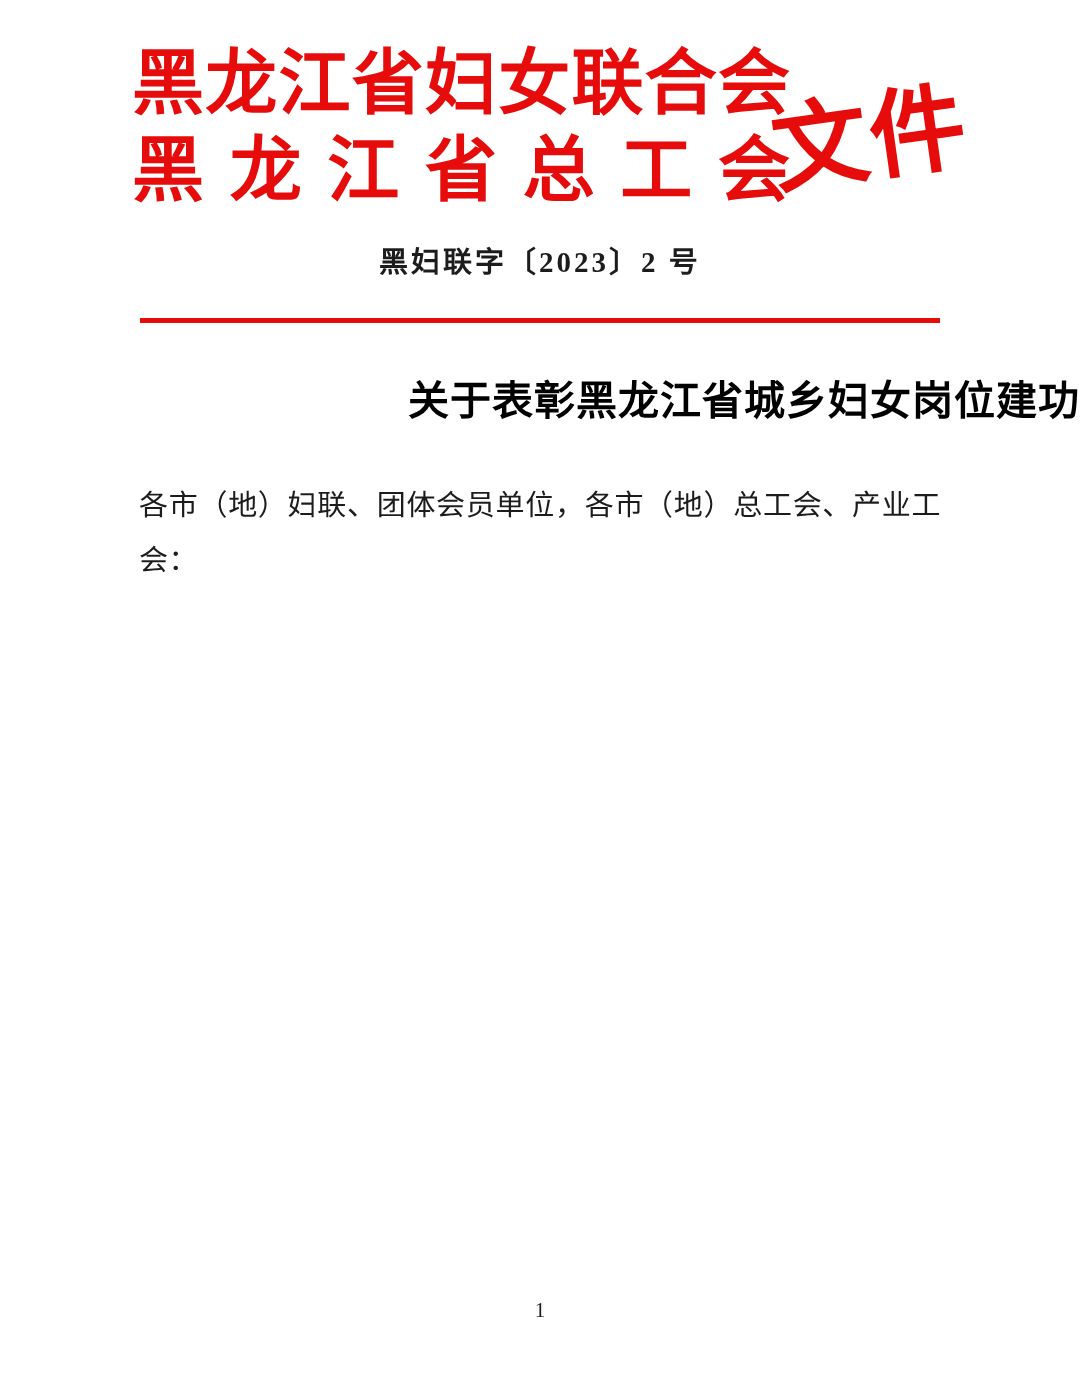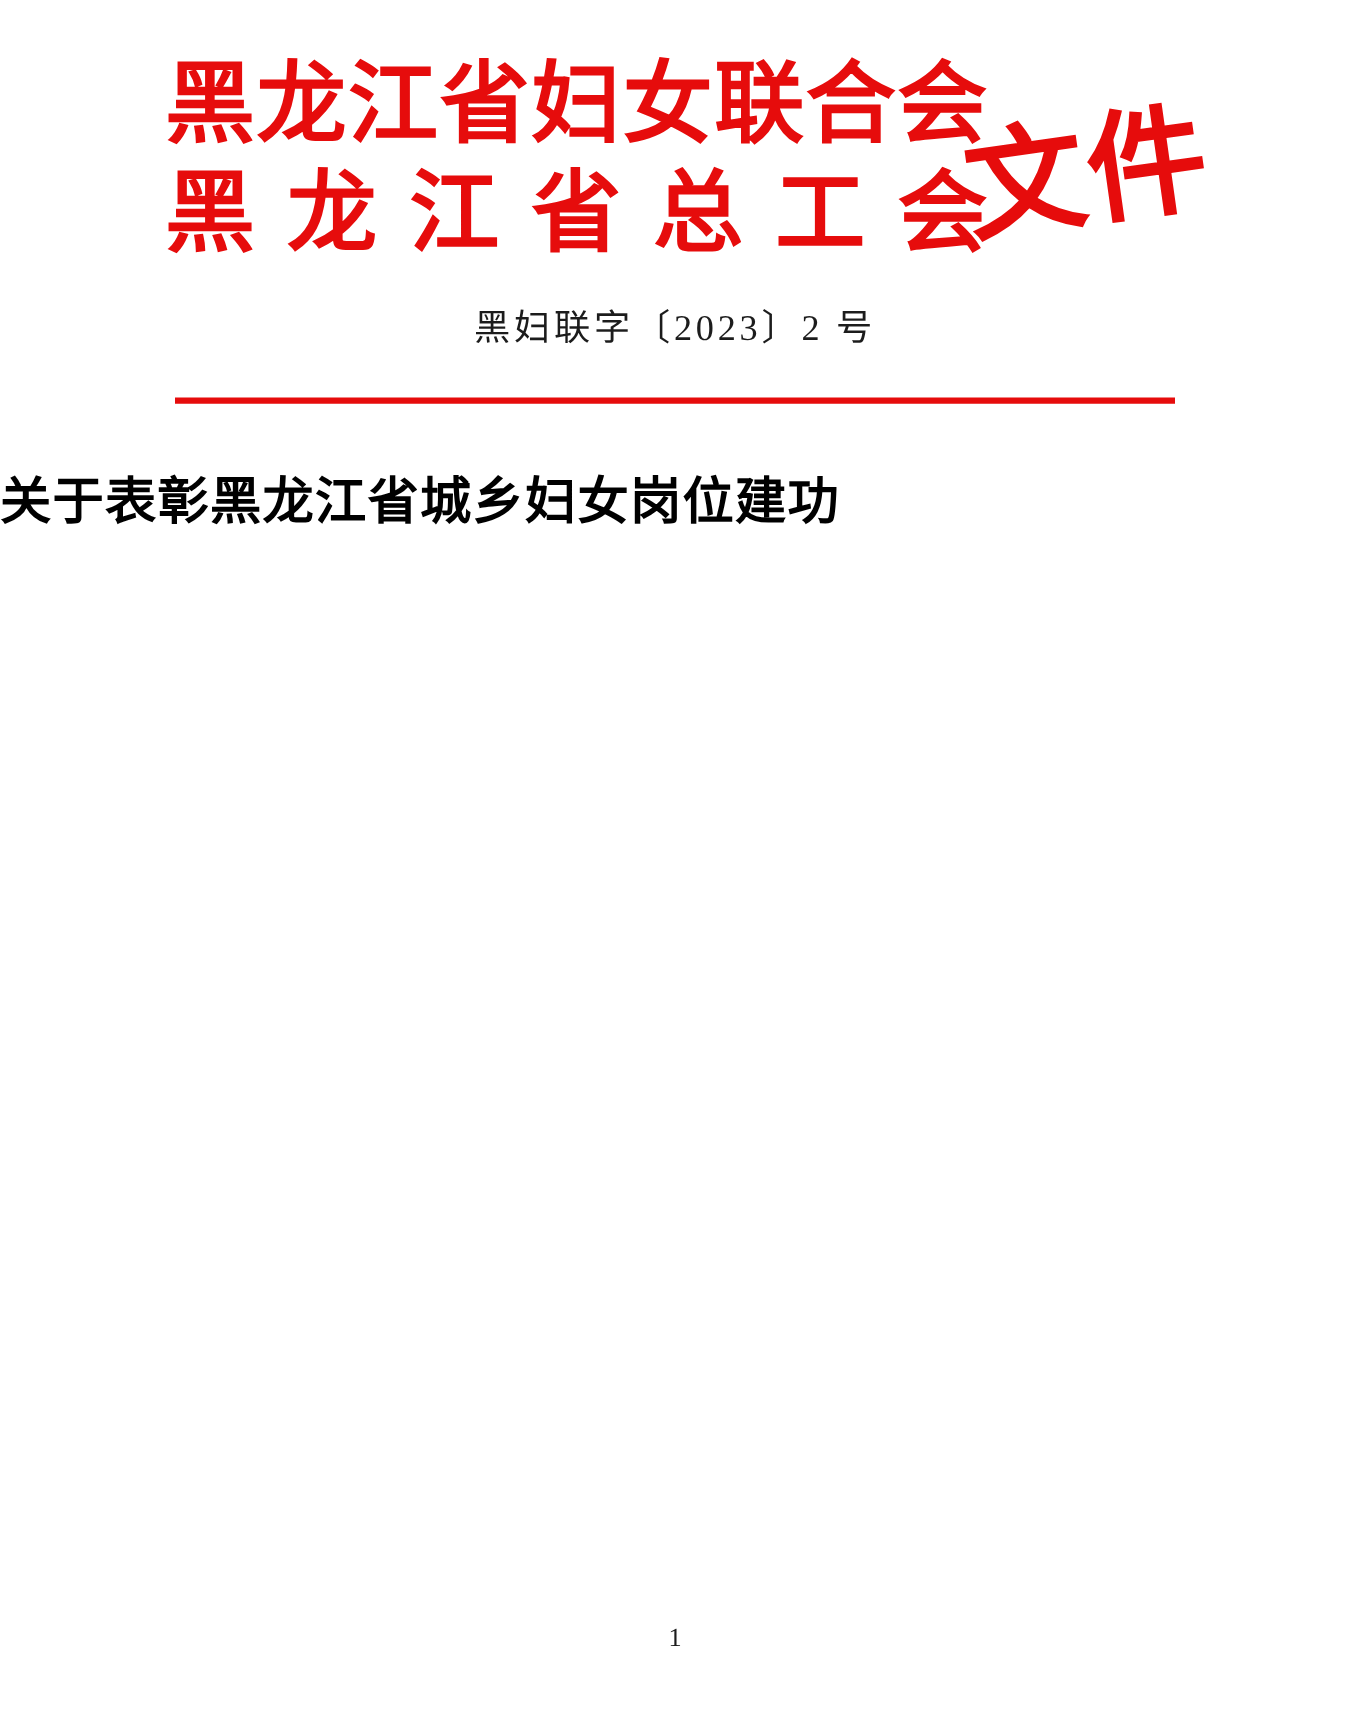--- a/index.html
+++ b/index.html
@@ -51,34 +51,35 @@
     letter-spacing: 2px;
   }
 
   
   .doc-number {
     margin-top: 8px;
     text-align: center;
     font-size: 29px;
     color: var(--ink);
     letter-spacing: 3px;
+    font-weight: bold;
   }
 
   
   .red-rule {
     margin: 38px auto 0 auto;
     width: 800px;
     height: 5px;
     background: var(--accent);
   }
 
   
   .doc-title {
     margin-top: 50px;
-    text-align: left;
+    text-align: right;
     color: #000000;
     font-weight: bold;
     font-size: 41px;
     line-height: 1.38;
     letter-spacing: 1px;
   }
 
   
   .doc-body {
     width: 802px;
@@ -136,17 +137,18 @@
 
   <div class="doc-number">黑妇联字〔2023〕2 号</div>
 
   <div class="red-rule"></div>
 
   <div class="doc-title">
     <div>关于表彰黑龙江省城乡妇女岗位建功</div>
   </div>
 
   <div class="doc-body">
+    <p class="salutation">各市（地）妇联、团体会员单位，各市（地）总工会、产业工会：</p>
   </div>
 
   <div class="page-footer">1</div>
 
 </div>
 
 </body></html>

